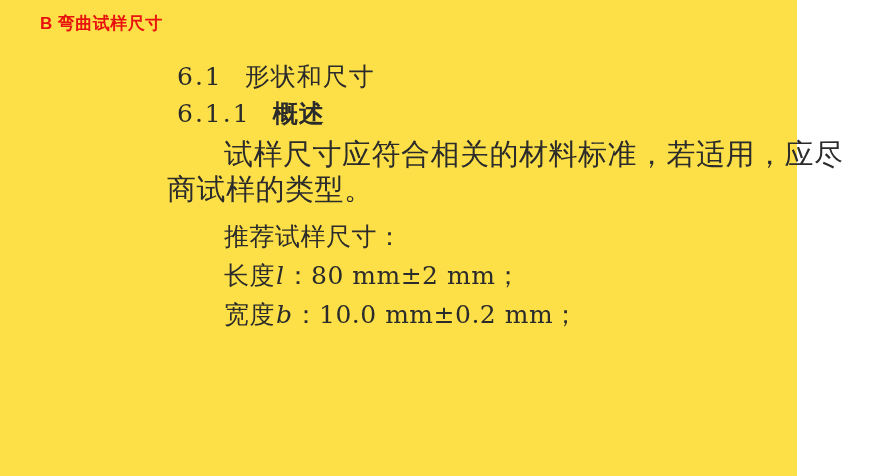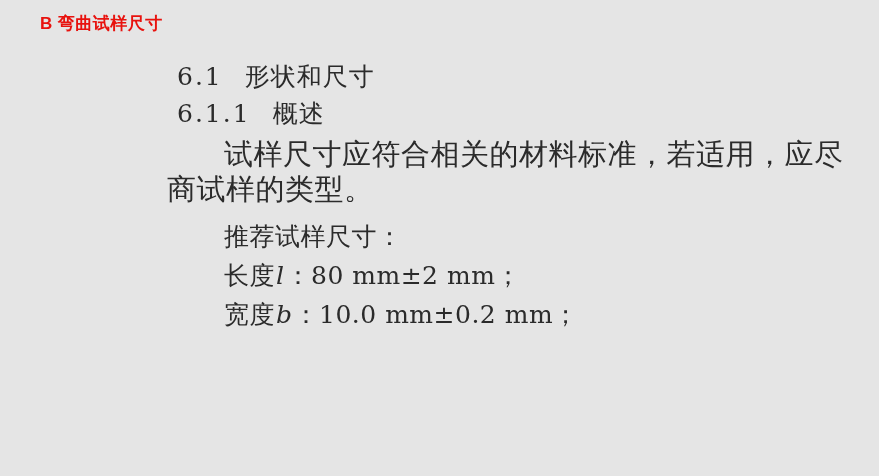--- a/index.html
+++ b/index.html
@@ -8,23 +8,23 @@
   }
   body {
     width: 879px;
     height: 476px;
     background: #ffffff;
     font-family: "DejaVu Serif", "Liberation Serif", serif;
     overflow: hidden;
   }
   .page {
     position: relative;
-    width: 879px;
+    width: 797px;
     height: 476px;
-    background: #e5e5e5;
+    background: #fde047;
   }
   .annotation {
     position: absolute;
     left: 40px;
     top: 12px;
     color: #e8120e;
     font-family: "Liberation Sans", sans-serif;
     font-weight: bold;
     font-size: 17px;
     letter-spacing: 0.5px;
@@ -66,21 +66,21 @@
   }
   .heading-2 .num {
     letter-spacing: 2px;
     text-align: right;
   }
   .heading-2 .gap {
     display: inline-block;
     width: 22px;
   }
   .heading-2 .cn {
-    font-weight: normal;
+    font-weight: bold;
   }
   .para {
     margin-left: 150px;
     margin-top: 14px;
     font-size: 29px;
     letter-spacing: 0.5px;
   }
   .para-indent {
     margin-left: 207px;
   }

